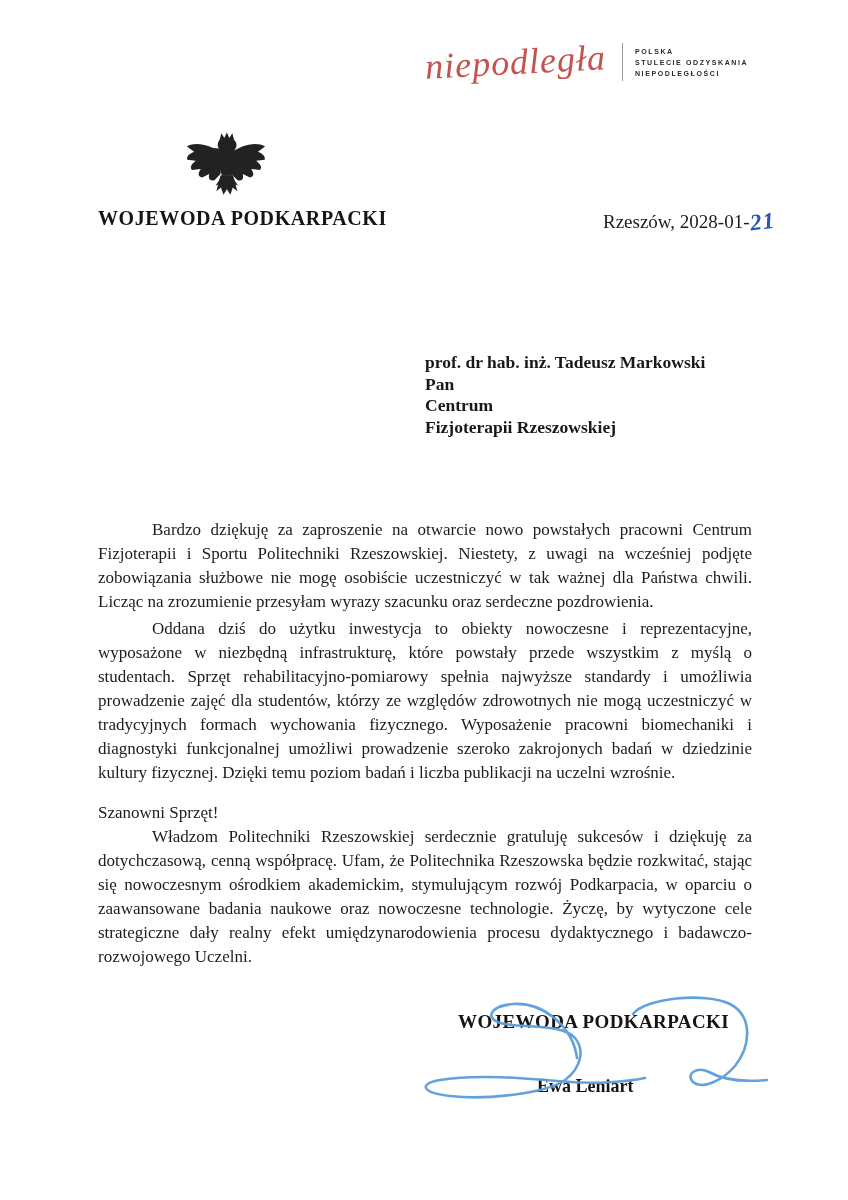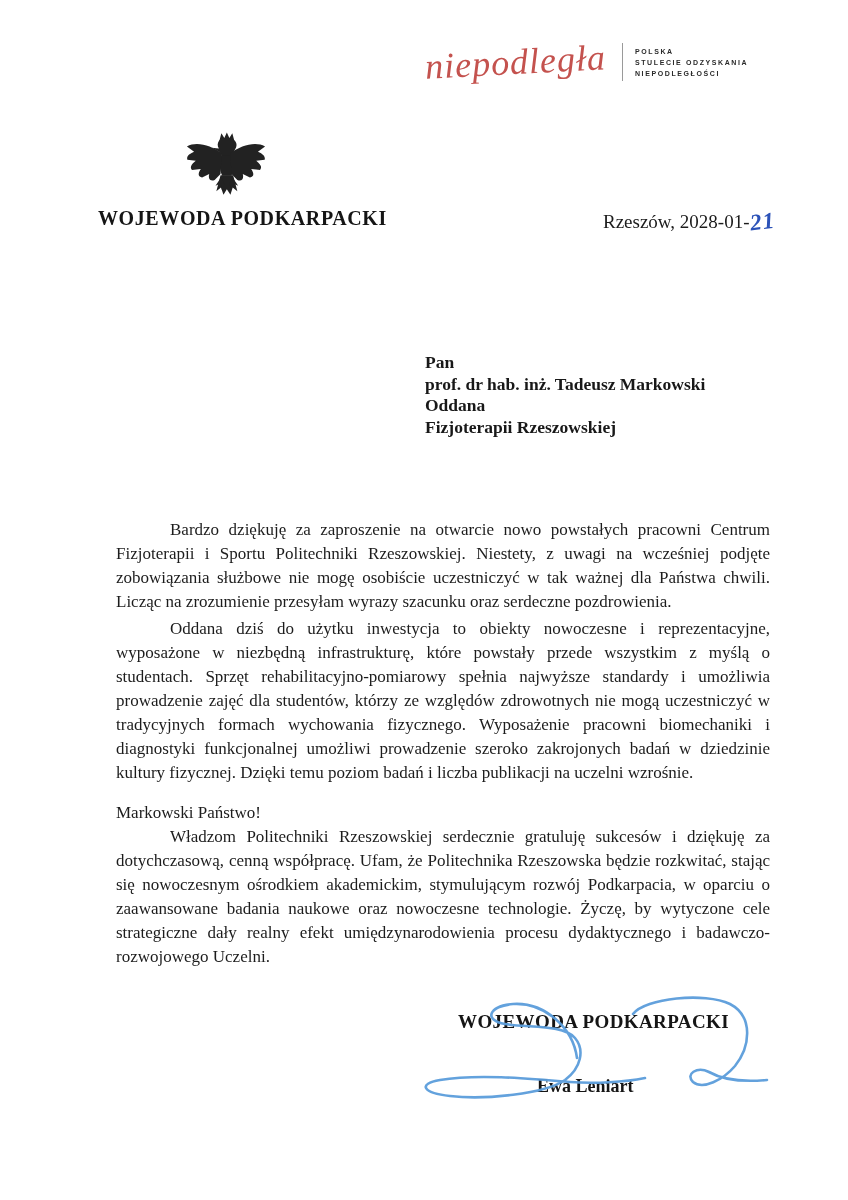--- a/index.html
+++ b/index.html
@@ -39,21 +39,21 @@
   .date-hand{
     display:inline-block;
     font-size:23px;font-weight:bold;font-style:italic;
     color:#2b52b8;
     transform:rotate(-7deg) translateY(1px);
     letter-spacing:1px;
   }
   
   .addressee{position:absolute;left:425px;top:352px;font-weight:bold;font-size:17.5px;line-height:21.5px;color:#181818;}
   
-  .body-text{position:absolute;left:98px;top:518px;width:654px;font-size:17px;line-height:24px;text-align:justify;margin-left:18px;}
+  .body-text{position:absolute;left:98px;top:518px;width:654px;font-size:17px;line-height:24px;text-align:justify;}
   .para{margin:0;text-indent:54px;}
   .para + .para{margin-top:3px;}
   .salutation{margin:16px 0 0 0;text-indent:0;}
   .closing{margin:0;text-indent:54px;}
   
   .sig-title{
     position:absolute;left:458px;top:1011px;
     font-size:19px;font-weight:bold;letter-spacing:0.4px;color:#151515;white-space:nowrap;
   }
   .sig-name{
@@ -98,30 +98,30 @@
       </g>
     </svg>
   </div>
 
   <div class="header-title">WOJEWODA PODKARPACKI</div>
   <div class="dateline">
     <span>Rzeszów, 2028-01-</span><span class="date-hand">21</span>
   </div>
 
   <div class="addressee">
+    <div>prof. dr hab. inż. Tadeusz Markowski</div>
     <div>Pan</div>
-    <div>prof. dr hab. inż. Tadeusz Markowski</div>
-    <div>Oddana</div>
+    <div>Centrum</div>
     <div>Fizjoterapii Rzeszowskiej</div>
   </div>
 
   <div class="body-text">
     <p class="para">Bardzo dziękuję za zaproszenie na otwarcie nowo powstałych pracowni Centrum Fizjoterapii i Sportu Politechniki Rzeszowskiej. Niestety, z uwagi na wcześniej podjęte zobowiązania służbowe nie mogę osobiście uczestniczyć w tak ważnej dla Państwa chwili. Licząc na zrozumienie przesyłam wyrazy szacunku oraz serdeczne pozdrowienia.</p>
     <p class="para">Oddana dziś do użytku inwestycja to obiekty nowoczesne i reprezentacyjne, wyposażone w niezbędną infrastrukturę, które powstały przede wszystkim z myślą o studentach. Sprzęt rehabilitacyjno-pomiarowy spełnia najwyższe standardy i umożliwia prowadzenie zajęć dla studentów, którzy ze względów zdrowotnych nie mogą uczestniczyć w tradycyjnych formach wychowania fizycznego. Wyposażenie pracowni biomechaniki i diagnostyki funkcjonalnej umożliwi prowadzenie szeroko zakrojonych badań w dziedzinie kultury fizycznej. Dzięki temu poziom badań i liczba publikacji na uczelni wzrośnie.</p>
-    <p class="salutation">Markowski Państwo!</p>
+    <p class="salutation">Szanowni Sprzęt!</p>
     <p class="closing">Władzom Politechniki Rzeszowskiej serdecznie gratuluję sukcesów i dziękuję za dotychczasową, cenną współpracę. Ufam, że Politechnika Rzeszowska będzie rozkwitać, stając się nowoczesnym ośrodkiem akademickim, stymulującym rozwój Podkarpacia, w oparciu o zaawansowane badania naukowe oraz nowoczesne technologie. Życzę, by wytyczone cele strategiczne dały realny efekt umiędzynarodowienia procesu dydaktycznego i badawczo-rozwojowego Uczelni.</p>
   </div>
 
   <div class="sig-title">WOJEWODA PODKARPACKI</div>
   <div class="sig-name">Ewa Leniart</div>
 
   <svg class="sig-ink" viewBox="0 0 380 130" aria-hidden="true">
     <g fill="none" stroke="#5b9ddb" stroke-width="2.6" stroke-linecap="round" opacity="0.95">
       <path d="M172 68 C168 38 140 12 108 14 C84 16 78 30 100 34 C124 38 158 34 170 48 C180 60 176 78 160 90 C140 104 80 110 45 106 C18 103 12 94 35 90 C70 84 120 88 165 92 C190 94 220 92 240 88"></path>
       <path d="M228 24 C240 8 300 2 325 14 C348 26 346 56 330 76 C318 90 298 100 288 92 C280 84 292 76 304 82 C318 90 340 92 362 90"></path>

